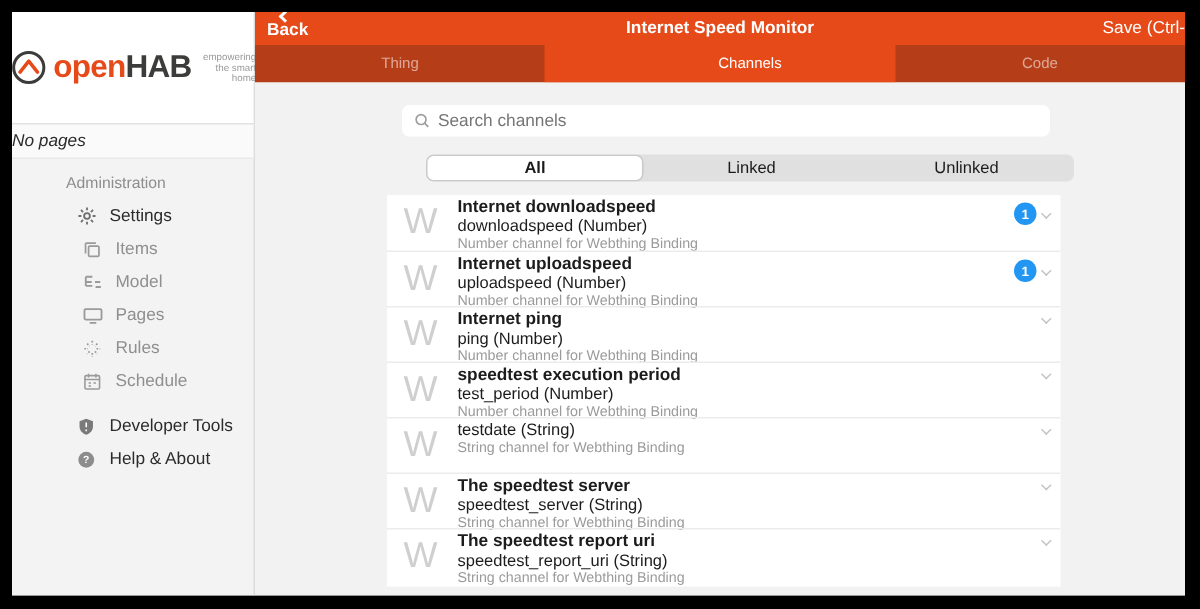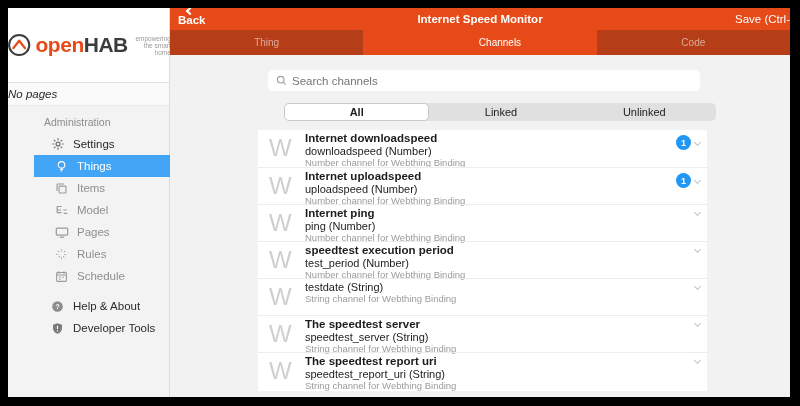--- a/index.html
+++ b/index.html
@@ -90,32 +90,20 @@
               <g stroke="#6f6f6f" stroke-width="1.4" fill="none">
                 <circle cx="8" cy="8" r="2.2"></circle>
                 <path d="M8 1.5v2.2M8 12.3v2.2M1.5 8h2.2M12.3 8h2.2M3.4 3.4l1.6 1.6M11 11l1.6 1.6M12.6 3.4L11 5M5 11l-1.6 1.6"></path>
               </g>
             </svg>
         </span>
         <span class="lbl">Settings</span>
         <span class="chev r"></span>
       </div>
 
-      <div class="mi sub selected">
-        <span class="ico">
-          <svg width="13" height="13" viewBox="0 0 16 16">
-              <g stroke="#fff" stroke-width="1.4" fill="none">
-                <circle cx="8" cy="6" r="4"></circle>
-                <path d="M6.3 11.5h3.4M6.8 13.5h2.4"></path>
-              </g>
-            </svg>
-        </span>
-        <span class="lbl">Things</span>
-        <span class="chev r"></span>
-      </div>
 
       <div class="mi sub">
         <span class="ico">
           <svg width="13" height="13" viewBox="0 0 16 16">
               <g stroke="#9a9a9a" stroke-width="1.4" fill="none">
                 <rect x="5" y="5" width="8.5" height="8.5" rx="1"></rect>
                 <path d="M11 2.5H3.5a1 1 0 0 0-1 1V11"></path>
               </g>
             </svg>
         </span>
@@ -166,36 +154,36 @@
             </svg>
         </span>
         <span class="lbl">Schedule</span>
       </div>
 
       <div class="mi-gap"></div>
 
       <div class="mi">
         <span class="ico">
           <svg width="13" height="13" viewBox="0 0 16 16">
+              <path d="M8 1.5l5.5 2v4.2c0 3.4-2.3 5.6-5.5 6.8-3.2-1.2-5.5-3.4-5.5-6.8V3.5z" fill="#7a7a7a"></path>
+              <path d="M8 4.5v4M8 10.3v1.4" stroke="#fff" stroke-width="1.3"></path>
+            </svg>
+        </span>
+        <span class="lbl">Developer Tools</span>
+        <span class="chev r"></span>
+      </div>
+
+      <div class="mi">
+        <span class="ico">
+          <svg width="13" height="13" viewBox="0 0 16 16">
               <circle cx="8" cy="8" r="6.5" fill="#8c8c8c"></circle>
               <text x="8" y="11" text-anchor="middle" font-size="8.5" fill="#fff" font-family="Liberation Sans, sans-serif" font-weight="bold">?</text>
             </svg>
         </span>
         <span class="lbl">Help &amp; About</span>
-        <span class="chev r"></span>
-      </div>
-
-      <div class="mi">
-        <span class="ico">
-          <svg width="13" height="13" viewBox="0 0 16 16">
-              <path d="M8 1.5l5.5 2v4.2c0 3.4-2.3 5.6-5.5 6.8-3.2-1.2-5.5-3.4-5.5-6.8V3.5z" fill="#7a7a7a"></path>
-              <path d="M8 4.5v4M8 10.3v1.4" stroke="#fff" stroke-width="1.3"></path>
-            </svg>
-        </span>
-        <span class="lbl">Developer Tools</span>
         <span class="chev r"></span>
       </div>
     </nav>
   </aside>
 
   <header class="navbar">
     <div class="back-btn">
       <span class="bchev"></span>
       <span>Back</span>
     </div>

